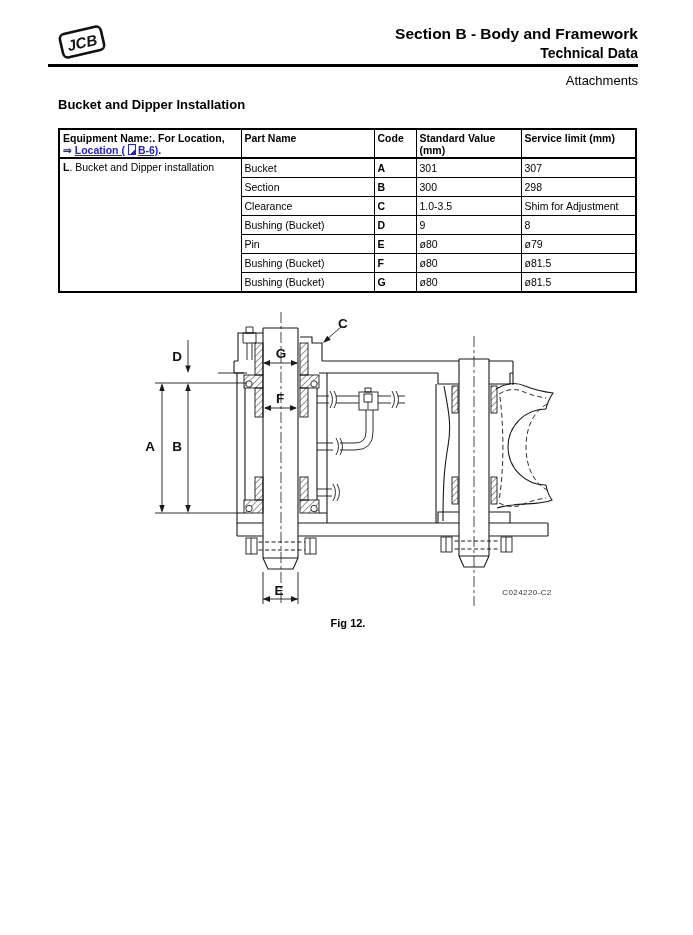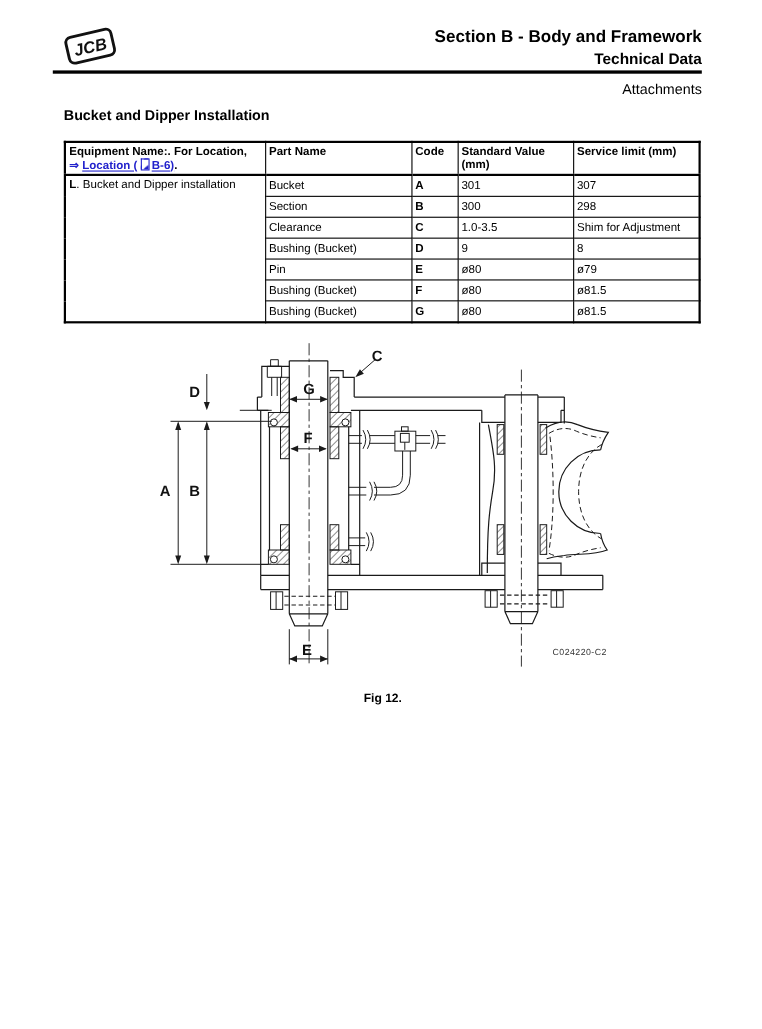--- a/index.html
+++ b/index.html
@@ -27,21 +27,21 @@
   .lnk-row{white-space:nowrap;}
   .arrow-ch{color:#2222cc;font-weight:bold;font-style:normal;}
   .loc-link{color:#2222cc;font-weight:bold;text-decoration:underline;cursor:pointer;}
   .pg-icon{display:inline-block;width:6px;height:9px;border:1px solid #2222cc;margin:0 2px 0 3px;
            vertical-align:-1px;background:linear-gradient(135deg,#fff 70%,#2222cc 71%);}
   .b{font-weight:bold;}
 
   
   .fig-svg{position:absolute;left:130px;top:298px;}
   .fig-caption{position:absolute;left:288px;top:617px;width:120px;text-align:center;
-               font-size:11px;font-weight:bold;margin-top:12px;}
+               font-size:11px;font-weight:bold;}
 
   svg .ln{fill:none;stroke:#1a1a1a;stroke-width:1.1;}
   svg .thin{fill:none;stroke:#1a1a1a;stroke-width:0.9;}
   svg .dsh{fill:none;stroke:#1a1a1a;stroke-width:1;stroke-dasharray:4,2.5;}
   svg .hid{fill:none;stroke:#1a1a1a;stroke-width:0.9;stroke-dasharray:5,3;}
   svg .cl{fill:none;stroke:#1a1a1a;stroke-width:0.8;stroke-dasharray:11,3,3,3;}
   svg .hat{fill:url(#hatch);stroke:#1a1a1a;stroke-width:0.9;}
   svg .wh{fill:#fff;stroke:#1a1a1a;stroke-width:0.9;}
   svg .arr{fill:#1a1a1a;stroke:none;}
   svg .lbl{font-family:"Liberation Sans",sans-serif;font-size:13.5px;font-weight:bold;fill:#111;}

